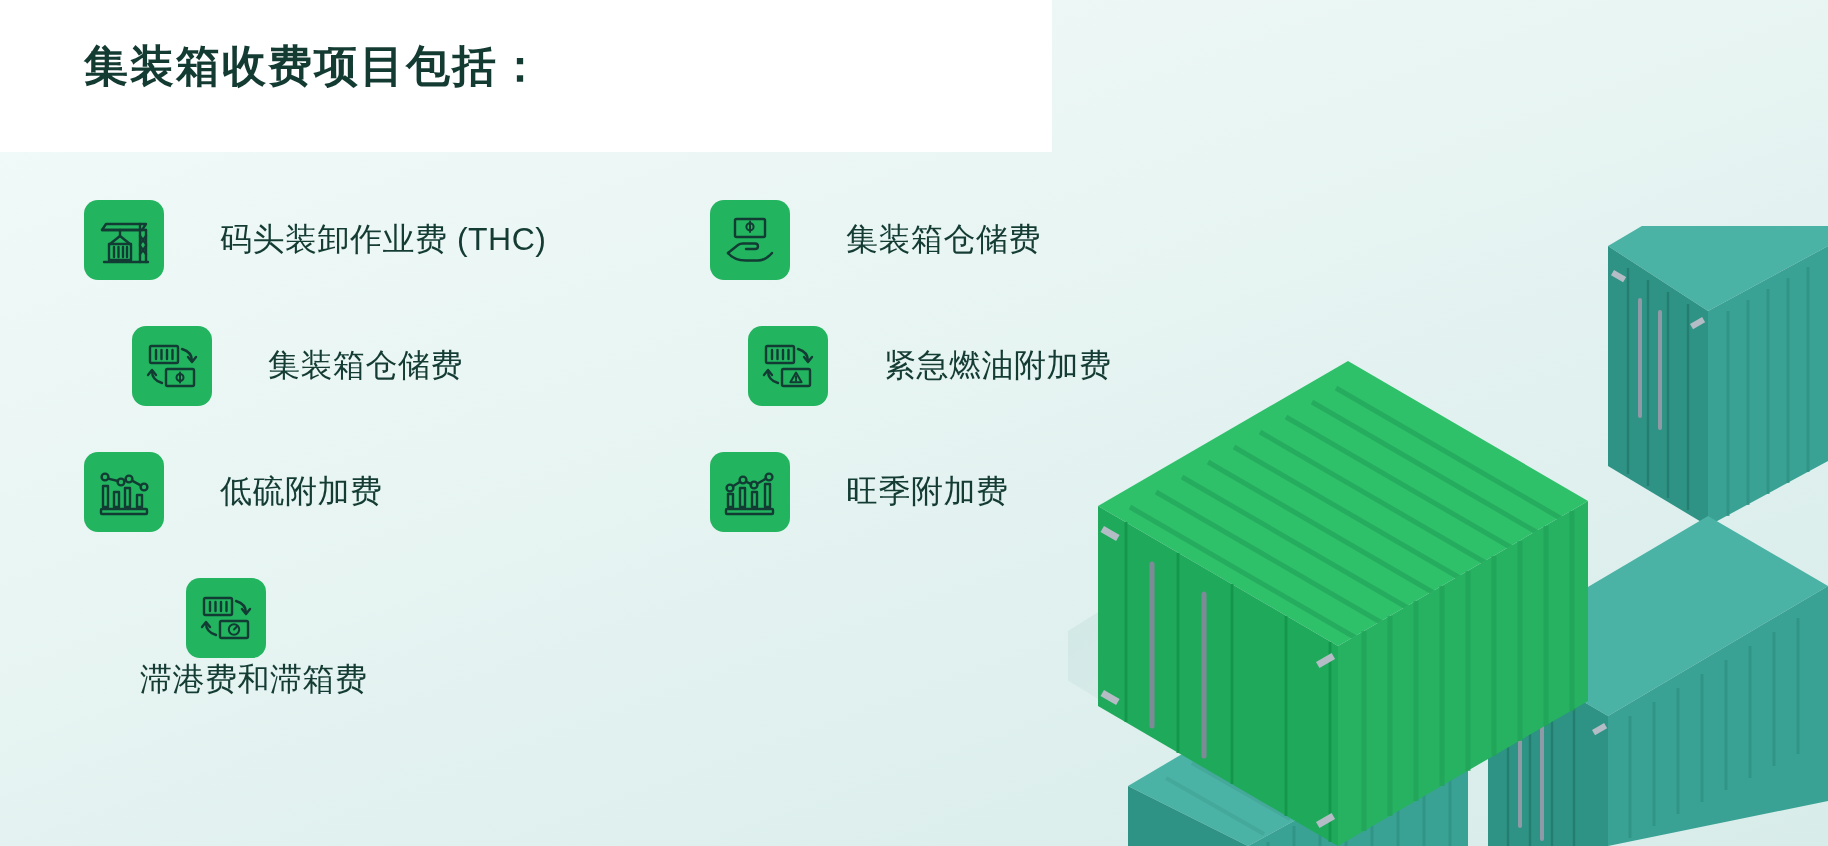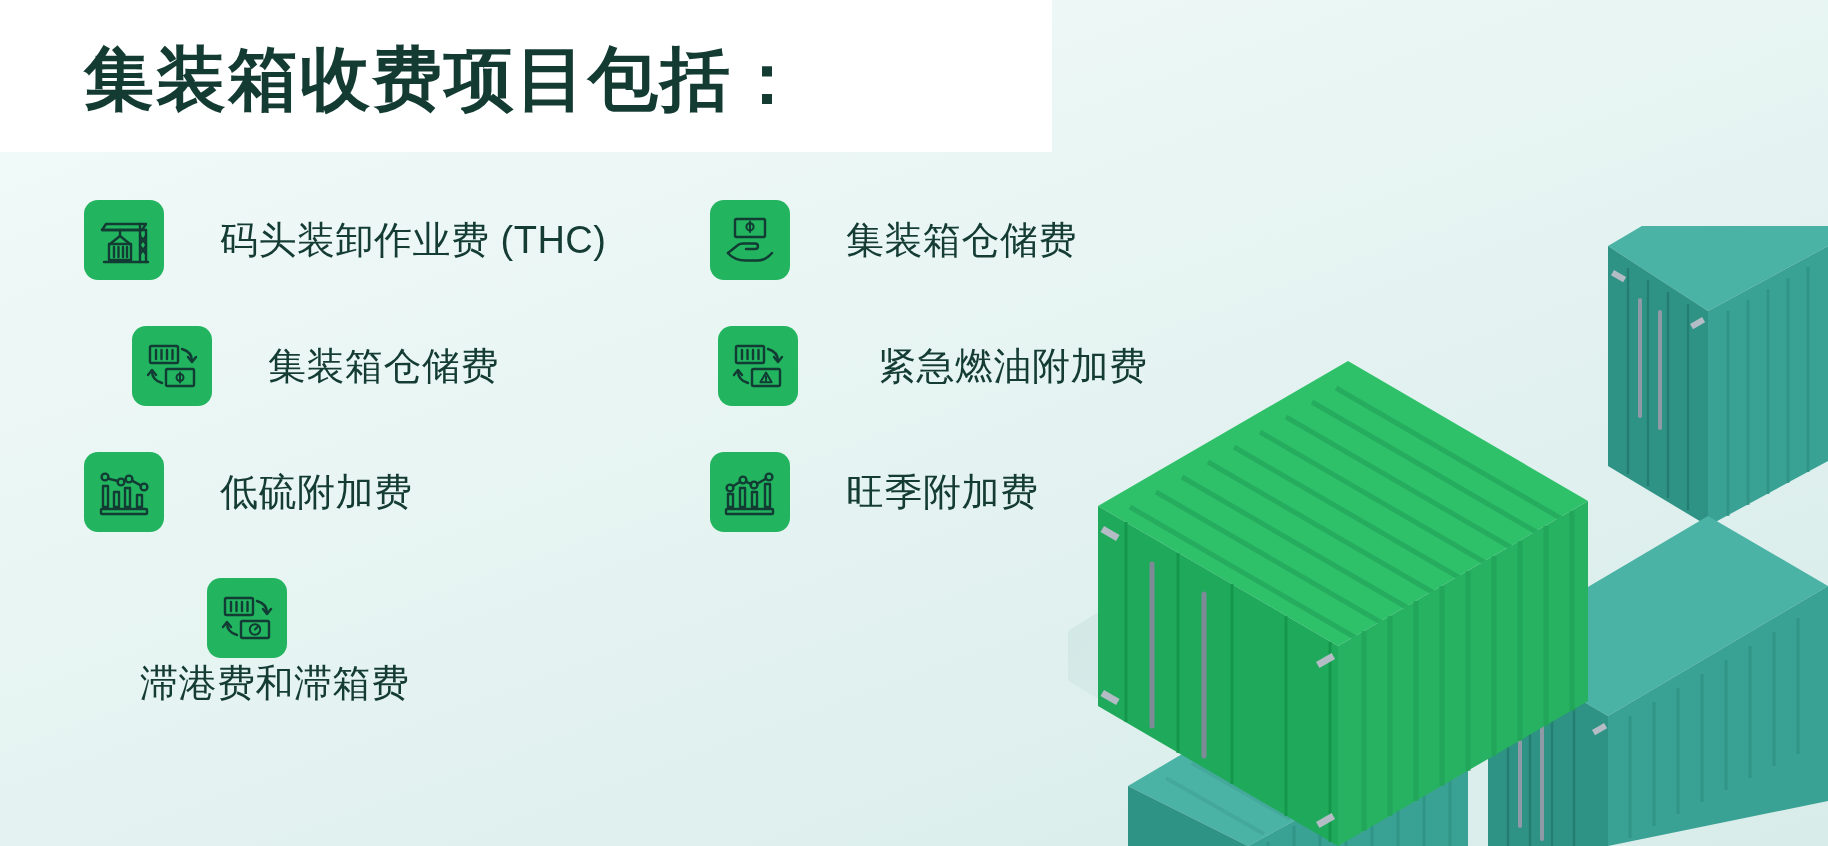--- a/index.html
+++ b/index.html
@@ -20,21 +20,21 @@
   #header-band {
     position:absolute;
     left:0; top:0;
     width:1052px; height:152px;
     background:#ffffff;
     z-index:5;
   }
   #page-title {
     position:absolute;
     left:84px; top:44px;
-    font-size:70px;
+    font-size:44px;
     font-weight:bold;
     letter-spacing:2px;
     color:#133b32;
     white-space:nowrap;
     line-height:1;
     font-family:"Liberation Sans","DejaVu Sans",sans-serif;
   }
 
   
   .item {
@@ -48,35 +48,35 @@
     border-radius:14px;
     background:#22b45f;
     display:flex;
     align-items:center;
     justify-content:center;
     flex:0 0 auto;
   }
   .icon-box svg { display:block; }
   .item-label {
     margin-left:56px;
-    font-size:38px;
+    font-size:32px;
     color:#143c33;
     white-space:nowrap;
     letter-spacing:0.5px;
     font-family:"Liberation Sans","DejaVu Sans",sans-serif;
   }
 
   
   #item-0 { left:84px; top:200px; }
   #item-1 { left:84px; top:326px;margin-left:48px; }
   #item-2 { left:84px; top:452px; }
   #item-3 { left:84px; top:578px;flex-direction:column; }
   
   #item-4 { left:710px; top:200px; }
-  #item-5 { left:718px; top:326px;gap:24px; }
+  #item-5 { left:748px; top:326px; }
   #item-6 { left:710px; top:452px; }
 
   
   #containers {
     position:absolute;
     right:0; bottom:0;
     width:760px; height:620px;
     z-index:2;
     pointer-events:none;
   }

